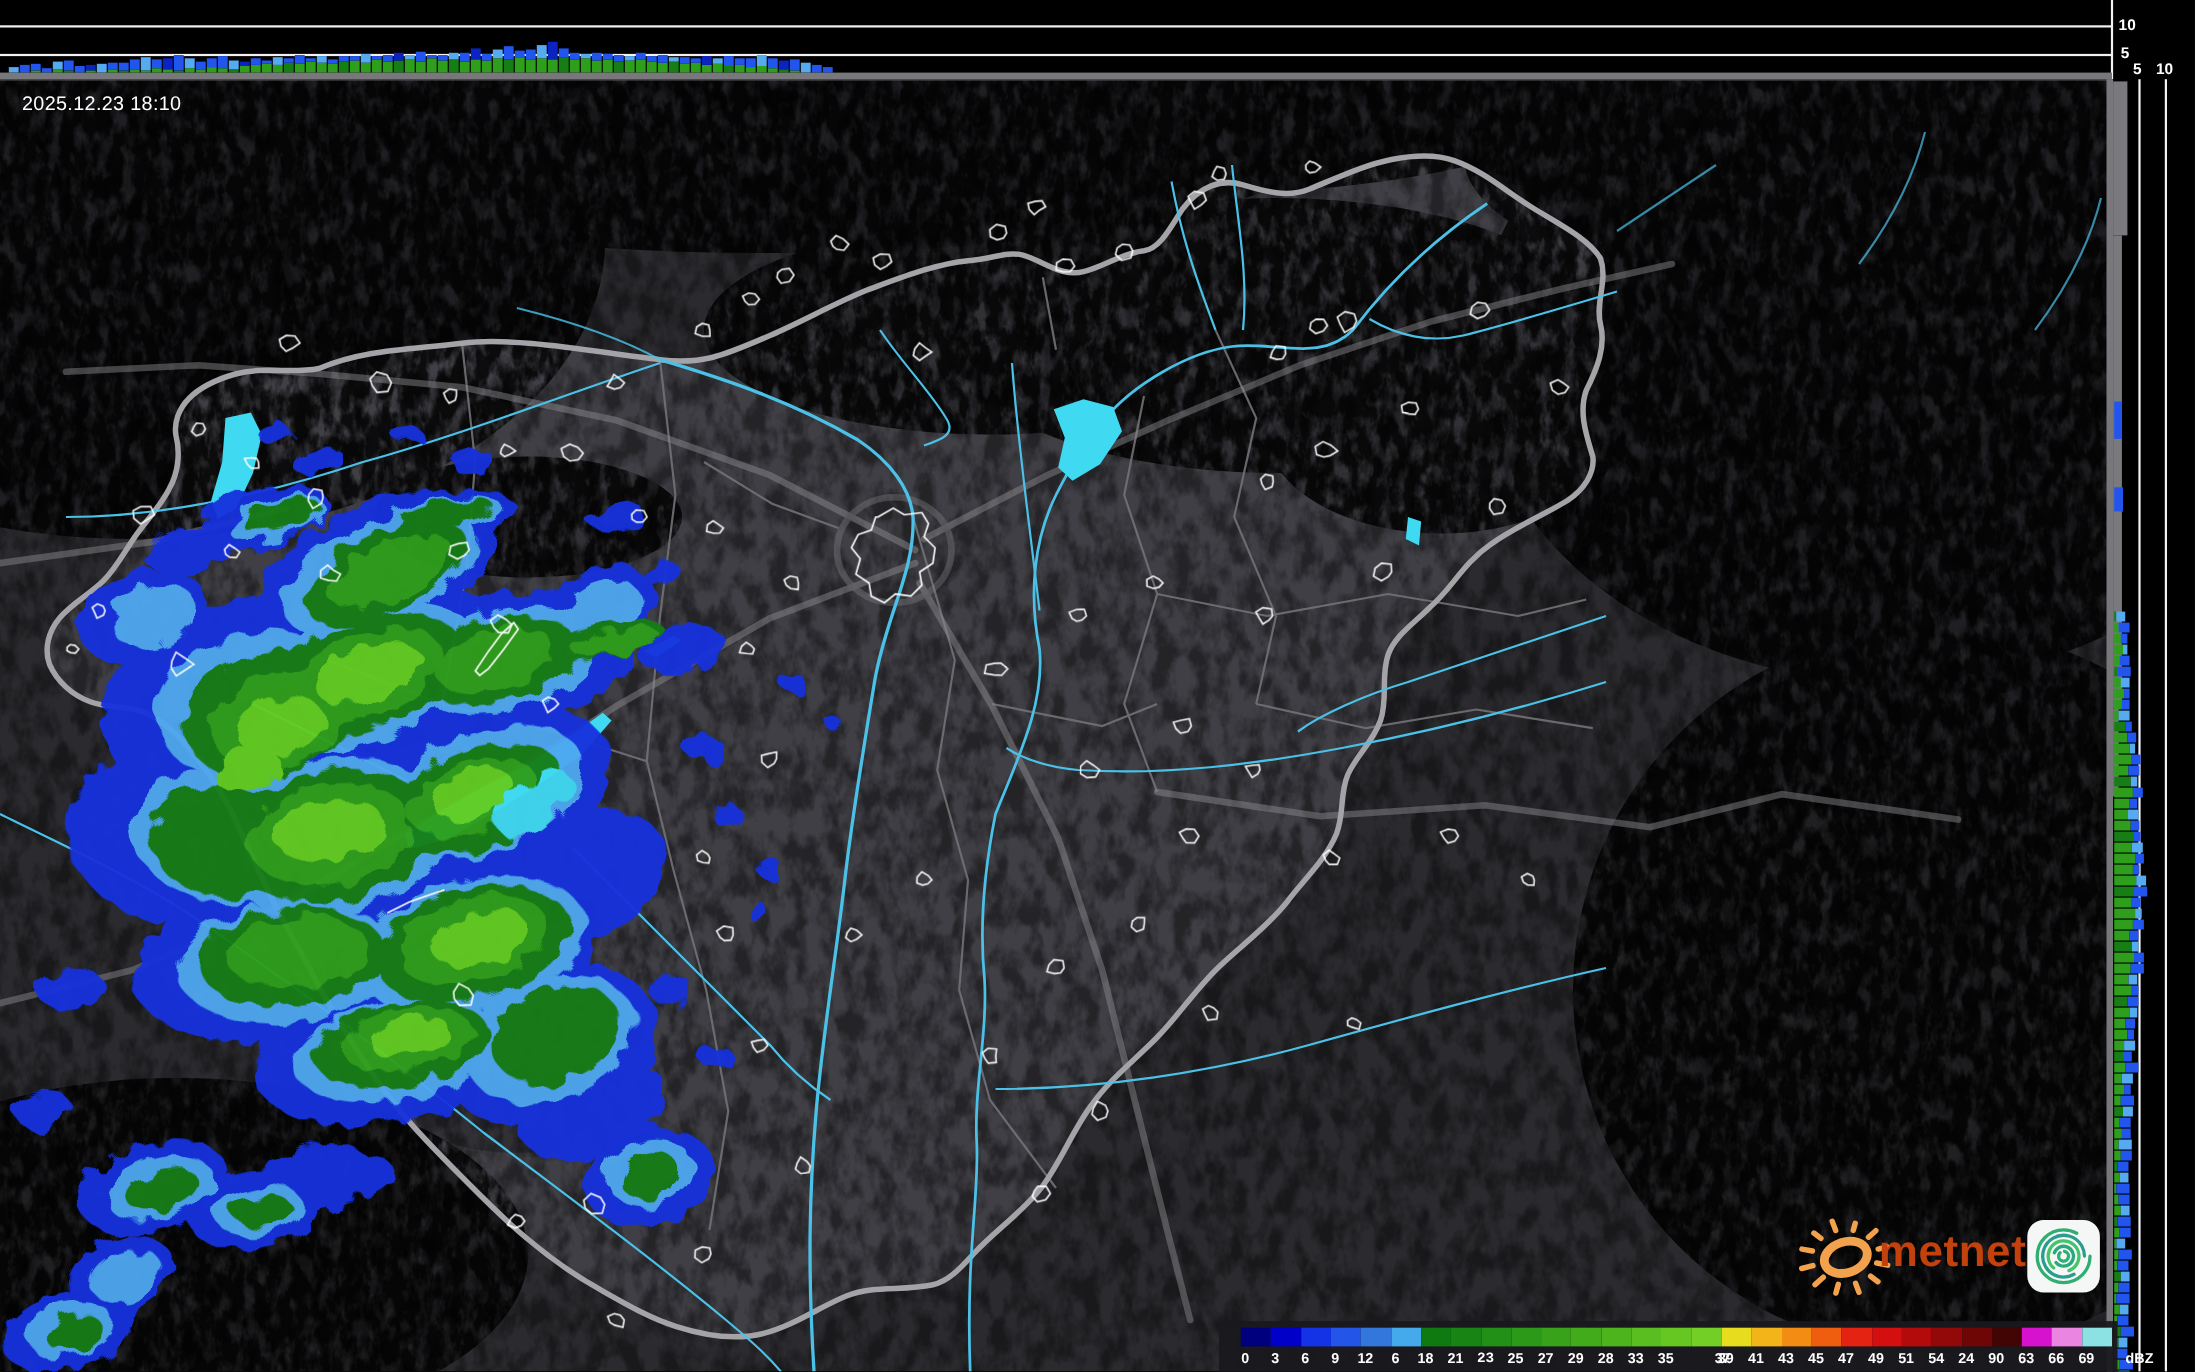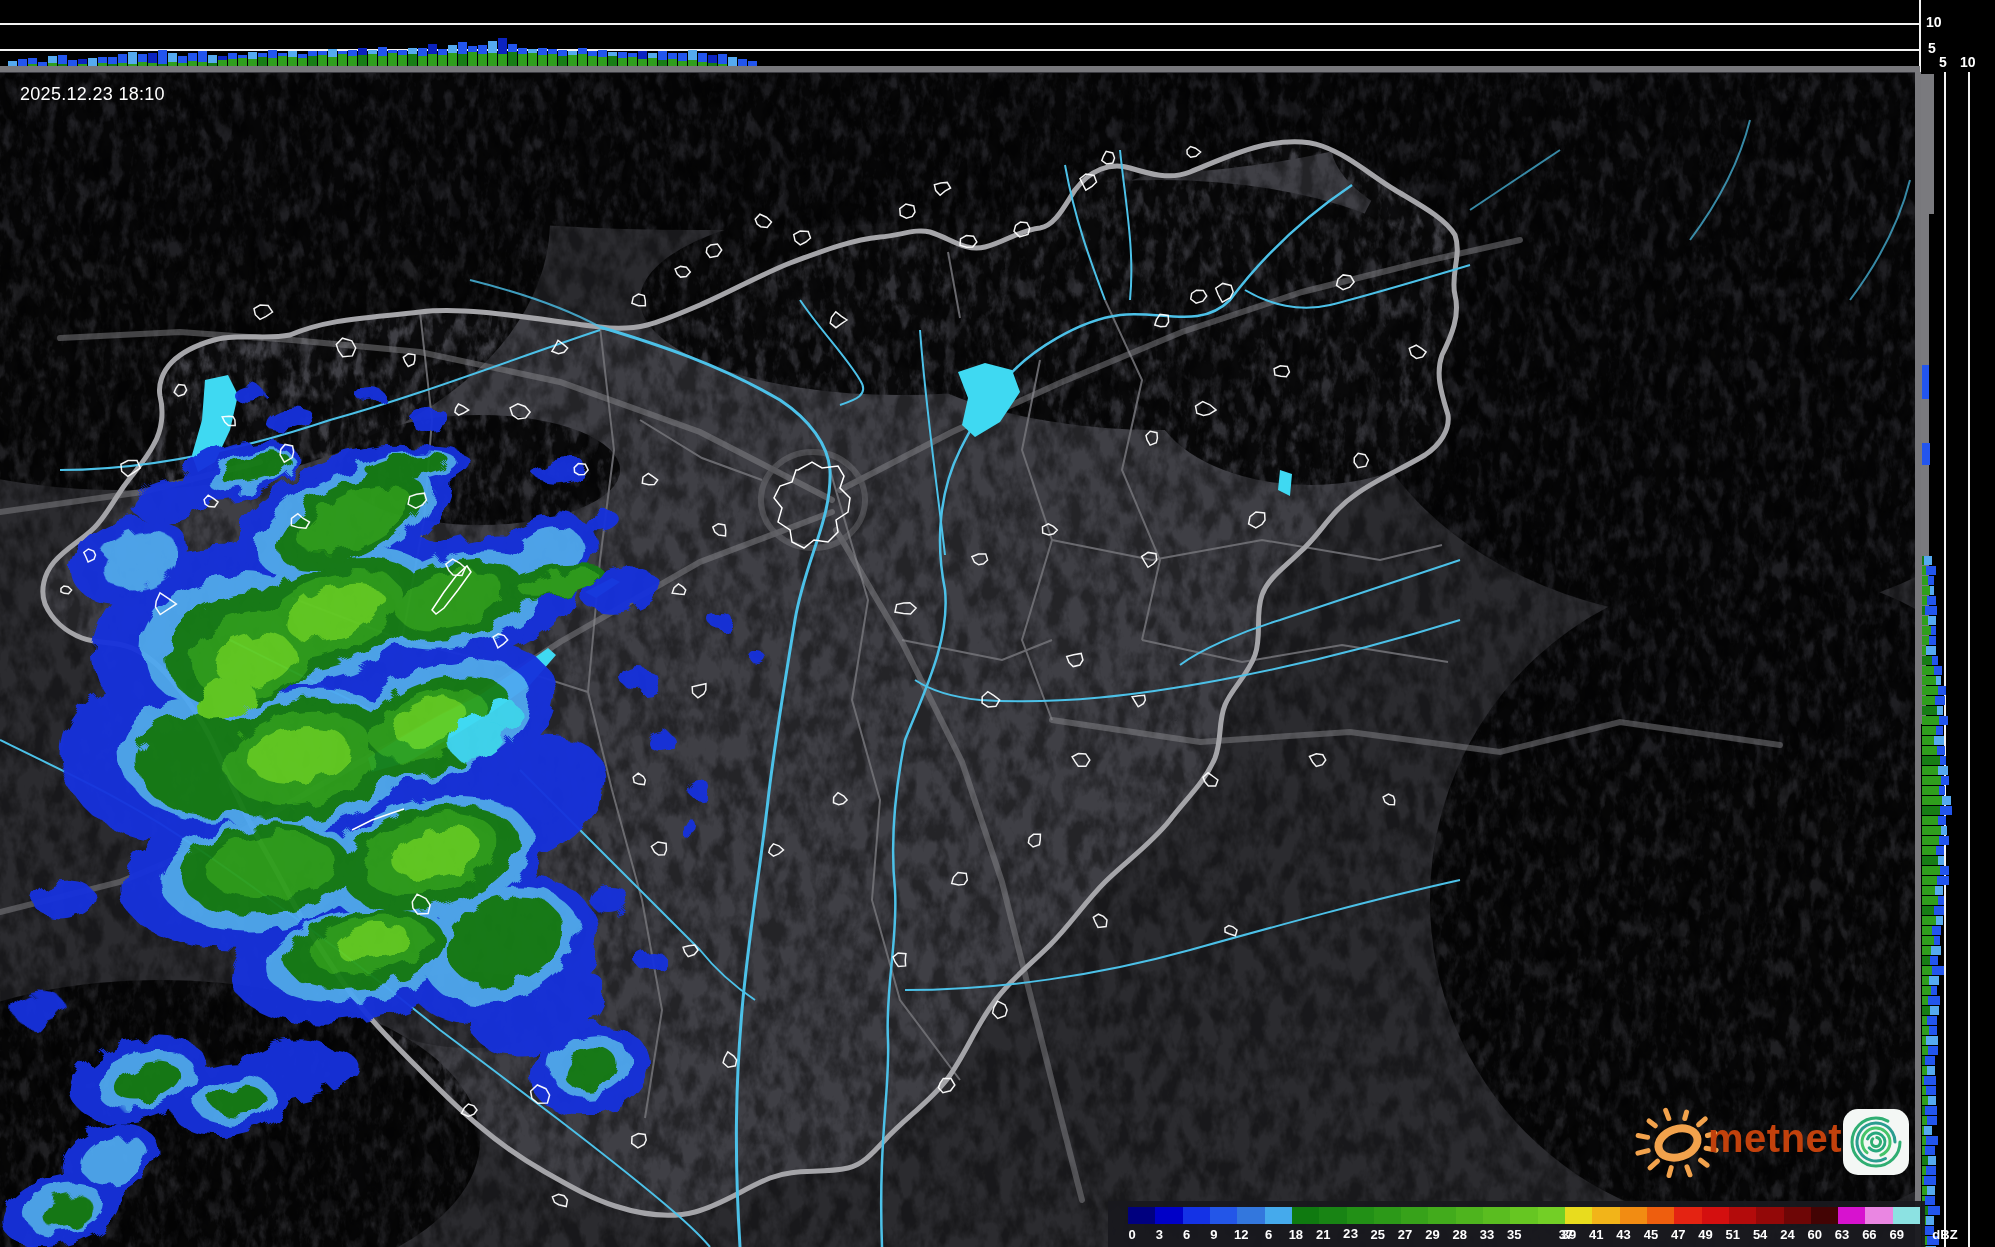--- a/index.html
+++ b/index.html
@@ -739,21 +739,21 @@
         <span class="tick" style="left: 438px;">37</span>
         <span class="tick" style="left: 440.966px;">39</span>
         <span class="tick" style="left: 468.276px;">41</span>
         <span class="tick" style="left: 495.586px;">43</span>
         <span class="tick" style="left: 522.897px;">45</span>
         <span class="tick" style="left: 550.207px;">47</span>
         <span class="tick" style="left: 577.517px;">49</span>
         <span class="tick" style="left: 604.828px;">51</span>
         <span class="tick" style="left: 632.138px;">54</span>
         <span class="tick" style="left: 659.448px;">24</span>
-        <span class="tick" style="left: 686.759px;">60</span>
+        <span class="tick" style="left: 686.759px;">90</span>
         <span class="tick" style="left: 714.069px;">63</span>
         <span class="tick" style="left: 741.379px;">66</span>
         <span class="tick" style="left: 768.69px;">69</span>
         <span class="tick" style="left: 798px; margin-left: 19px;">dBZ</span>
       </div>
   </div>
 
 </div>
 
 </body></html>

